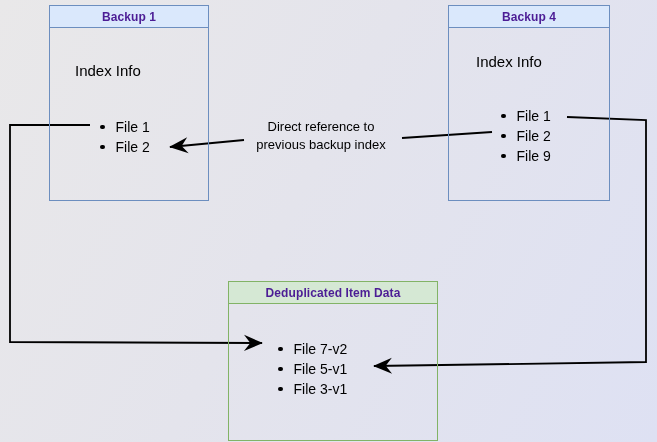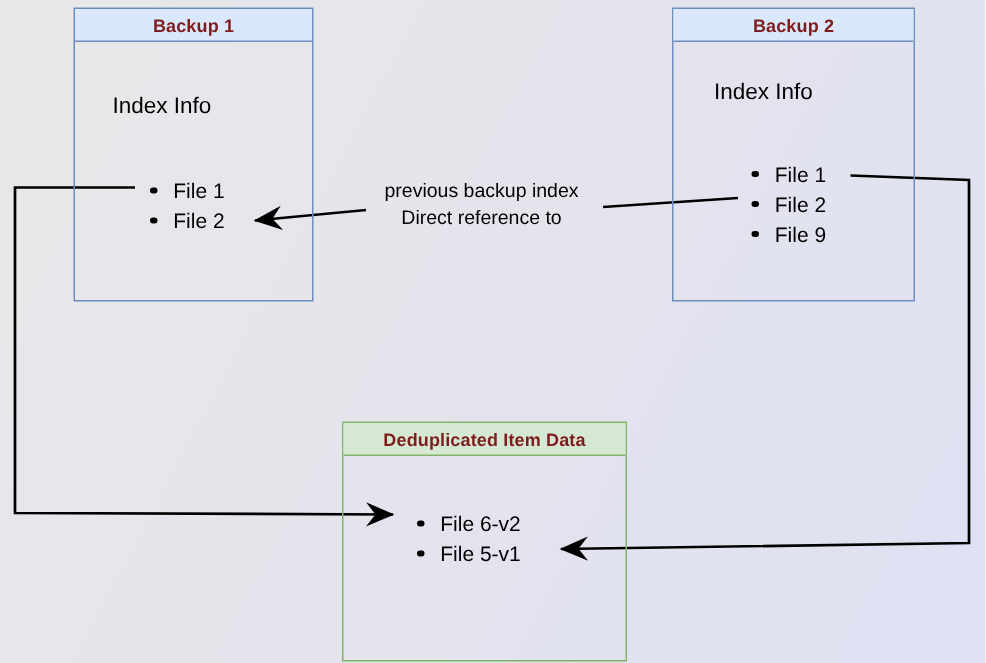--- a/index.html
+++ b/index.html
@@ -23,21 +23,21 @@
     position:absolute;
     box-sizing:border-box;
     background:transparent;
   }
   .node.blue{border:1.5px solid #6c8ebf;}
   .node.green{border:1.5px solid #82b366;}
   .node-header{
     box-sizing:border-box;
     height:22px;
     display:flex;align-items:center;justify-content:center;
-    font-size:12px;font-weight:bold;color:#7f1d1d;
+    font-size:12px;font-weight:bold;color:#4c1d95;
     letter-spacing:.1px;
   }
   .blue .node-header{background:#dae8fc;border-bottom:1.5px solid #6c8ebf;}
   .green .node-header{background:#d5e8d4;border-bottom:1.5px solid #82b366;}
   .subtitle{
     position:absolute;
     font-size:15px;color:#000;
     white-space:nowrap;
   }
   .file-list{
@@ -58,21 +58,21 @@
     font-size:13px;line-height:18px;color:#000;
     white-space:nowrap;
   }
   
   #box-backup1{left:49px;top:5px;width:160px;height:196px;}
   #box-backup1 .subtitle{left:25px;top:56px;}
   #box-backup1 .file-list{left:50px;top:111px;}
   #box-backup2{left:448px;top:5px;width:162px;height:196px;}
   #box-backup2 .subtitle{left:27px;top:47px;}
   #box-backup2 .file-list{left:52px;top:100px;}
-  #box-dedup{left:228px;top:281px;width:190px;height:160px;}
+  #box-dedup{left:228px;top:281px;width:210px;height:160px;}
   #box-dedup .file-list{left:49px;top:57px;}
 </style>
 </head>
 <body>
 
 <div id="canvas">
 
   <svg id="connectors" viewBox="0 0 657 442" xmlns="http://www.w3.org/2000/svg">
     <defs>
       <marker id="arr" viewBox="0 0 12 12" refX="11" refY="6" markerWidth="12" markerHeight="12" orient="auto">
@@ -100,21 +100,21 @@
         </div>
         <div class="file-row">
           <span class="dot"></span>
           <span>File 2</span>
         </div>
       </div>
   </div>
 
   <div class="node blue" id="box-backup2">
     <div class="node-header">
-      <span>Backup 2</span>
+      <span>Backup 4</span>
     </div>
     <div class="subtitle">Index Info</div>
     <div class="file-list">
         <div class="file-row">
           <span class="dot"></span>
           <span>File 1</span>
         </div>
         <div class="file-row">
           <span class="dot"></span>
           <span>File 2</span>
@@ -126,27 +126,31 @@
       </div>
   </div>
 
   <div class="node green" id="box-dedup">
     <div class="node-header">
       <span>Deduplicated Item Data</span>
     </div>
     <div class="file-list">
         <div class="file-row">
           <span class="dot"></span>
-          <span>File 6-v2</span>
+          <span>File 7-v2</span>
         </div>
         <div class="file-row">
           <span class="dot"></span>
           <span>File 5-v1</span>
         </div>
+        <div class="file-row">
+          <span class="dot"></span>
+          <span>File 3-v1</span>
+        </div>
       </div>
   </div>
 
   <div id="ref-annotation">
+    <div>Direct reference to</div>
     <div>previous backup index</div>
-    <div>Direct reference to</div>
   </div>
 
 </div>
 
 </body></html>

